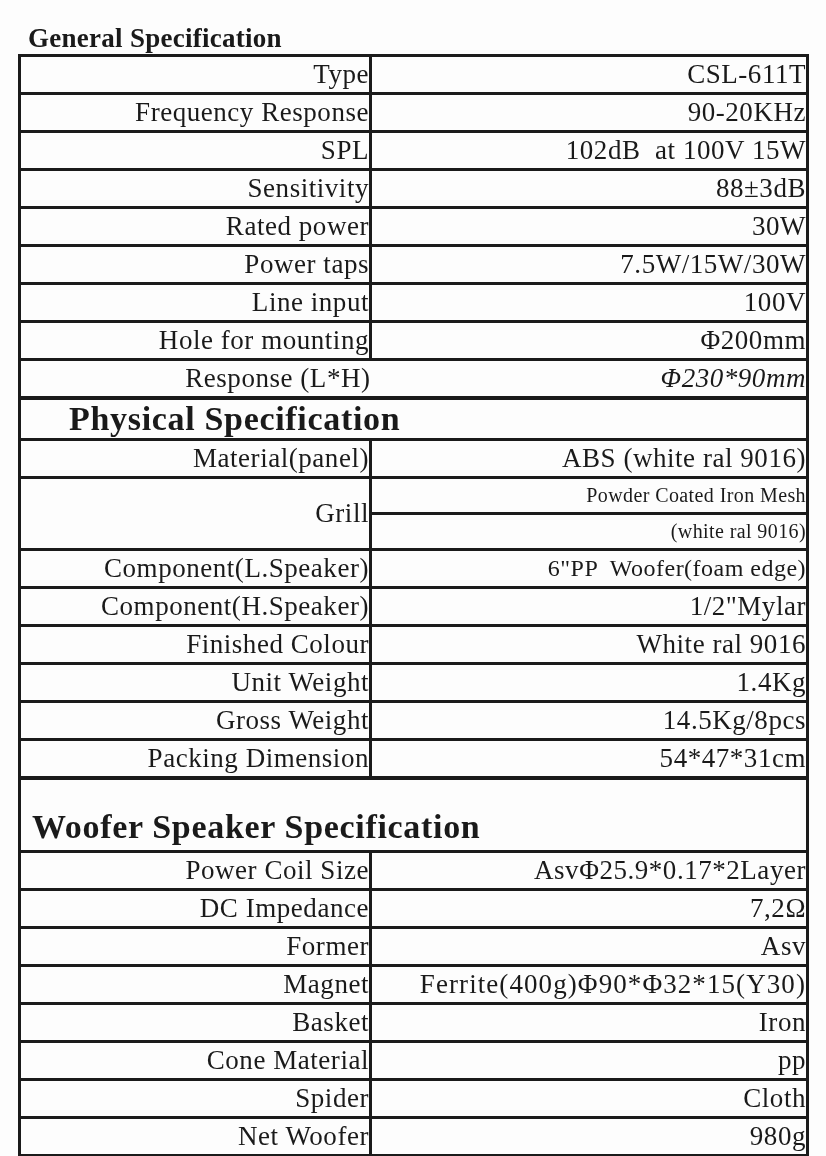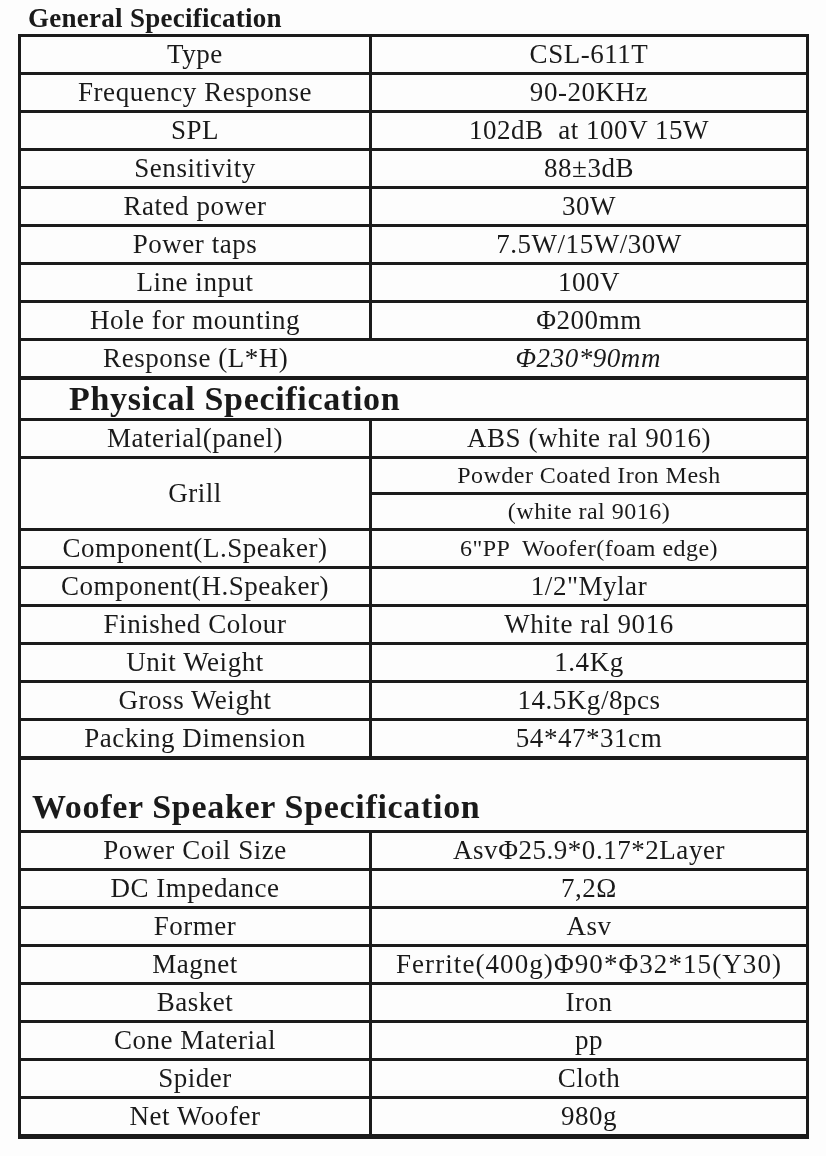--- a/index.html
+++ b/index.html
@@ -4,21 +4,21 @@
 <style>
   html, body { margin: 0; padding: 0; }
   .page {
     position: relative;
     width: 826px;
     height: 1156px;
     background: #fdfdfd;
     color: #1a1a1a;
     font-family: "Liberation Serif", "DejaVu Serif", serif;
     box-sizing: border-box;
-    padding-top: 3px;
+    padding-top: 23px;
     overflow: hidden;
   }
   .doc-heading {
     margin: 0 0 1px 28px;
     font-size: 27px;
     font-weight: bold;
     line-height: 30px;
     letter-spacing: 0.01em;
   }
   table.spec {
@@ -26,33 +26,33 @@
     table-layout: fixed;
     margin-left: 18px;
     width: 788px;
     border: 3px solid #1b1b1b;
     border-bottom-width: 5px;
   }
   col.c1 { width: 351px; }
   col.c2 { width: 437px; }
   td {
     border: 3px solid #1b1b1b;
-    text-align: center;
+    text-align: right;
     vertical-align: middle;
     font-size: 27px;
     letter-spacing: 0.02em;
     white-space: pre;
     padding: 0;
     height: 35px;
     overflow: hidden;
   }
   tr.grill-sub td { height: 33px; }
   td.long-value { font-size: 24px; }
   td.xlong-value { font-size: 27px; letter-spacing: 0.04em; }
-  td.sub-value { font-size: 24px; }
+  td.sub-value { font-size: 20px; }
   .nd-l { border-right: hidden; }
   .nd-r { border-left: hidden; font-style: italic; }
   tr.heading-row td {
     text-align: left;
     font-weight: bold;
     font-size: 34px;
     height: 28px;
     padding-left: 48px;
     border-top-width: 4px;
   }

